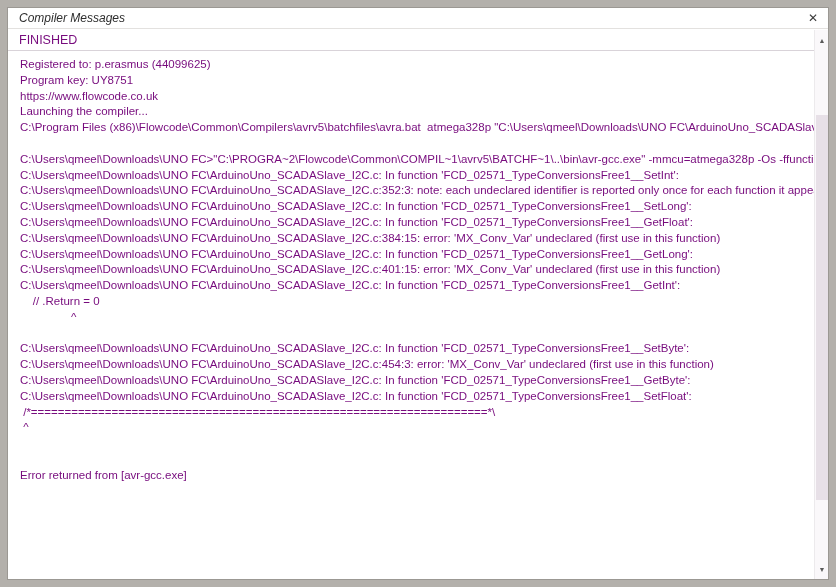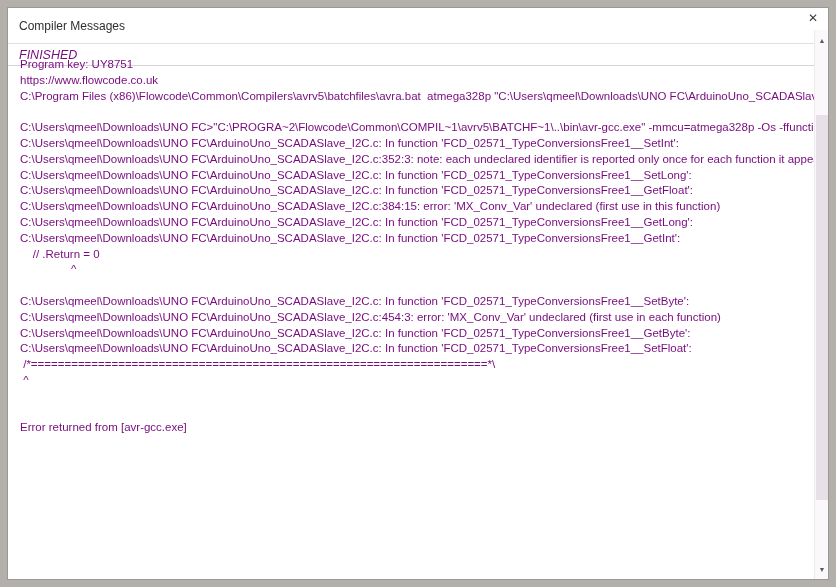--- a/index.html
+++ b/index.html
@@ -10,25 +10,26 @@
     overflow: hidden;
   }
   .window {
     position: absolute;
     left: 7px; top: 7px; right: 7px; bottom: 7px;
     background: #ffffff;
     border: 1px solid #9b9893;
   }
   .titlebar {
     position: relative;
-    height: 36px;
+    height: 21px;
     background: #ffffff;
     border-bottom: 1px solid #e3e1df;
     display: flex;
     align-items: center;
+    font-style: italic;
   }
   .titlebar .title {
     padding-left: 11px;
     font-size: 12px;
     color: #2e2e2e;
   }
   .close-btn {
     position: absolute;
     right: 6px; top: 1px;
     width: 18px; height: 18px;
@@ -41,21 +42,20 @@
     height: 22px;
     display: flex;
     align-items: center;
     border-bottom: 1px solid #d9d3d9;
     margin-right: 14px;
   }
   .status-bar .status-text {
     padding-left: 11px;
     font-size: 12.5px;
     color: #770b7d;
-    font-style: italic;
   }
   .log-output {
     position: absolute;
     left: 0; top: 45px; right: 14px; bottom: 0;
     overflow: hidden;
     padding: 4px 0 0 12px;
     cursor: text;
   }
   .log-line {
     white-space: pre;
@@ -101,37 +101,40 @@
   <div class="titlebar">
     <span class="title">Compiler Messages</span>
     <span class="close-btn">✕</span>
   </div>
 
   <div class="status-bar">
     <span class="status-text">FINISHED</span>
   </div>
 
   <div class="log-output">
+      <div class="log-line">Registered to: p.erasmus (44099625)</div>
       <div class="log-line">Program key: UY8751</div>
       <div class="log-line">https://www.flowcode.co.uk</div>
+      <div class="log-line">Launching the compiler...</div>
       <div class="log-line">C:\Program Files (x86)\Flowcode\Common\Compilers\avrv5\batchfiles\avra.bat  atmega328p "C:\Users\qmeel\Downloads\UNO FC\ArduinoUno_SCADASlave_I2C.elf"</div>
       <div class="log-line">&nbsp;</div>
       <div class="log-line">C:\Users\qmeel\Downloads\UNO FC&gt;"C:\PROGRA~2\Flowcode\Common\COMPIL~1\avrv5\BATCHF~1\..\bin\avr-gcc.exe" -mmcu=atmega328p -Os -ffunction-secti</div>
       <div class="log-line">C:\Users\qmeel\Downloads\UNO FC\ArduinoUno_SCADASlave_I2C.c: In function 'FCD_02571_TypeConversionsFree1__SetInt':</div>
       <div class="log-line">C:\Users\qmeel\Downloads\UNO FC\ArduinoUno_SCADASlave_I2C.c:352:3: note: each undeclared identifier is reported only once for each function it appears in</div>
       <div class="log-line">C:\Users\qmeel\Downloads\UNO FC\ArduinoUno_SCADASlave_I2C.c: In function 'FCD_02571_TypeConversionsFree1__SetLong':</div>
       <div class="log-line">C:\Users\qmeel\Downloads\UNO FC\ArduinoUno_SCADASlave_I2C.c: In function 'FCD_02571_TypeConversionsFree1__GetFloat':</div>
       <div class="log-line">C:\Users\qmeel\Downloads\UNO FC\ArduinoUno_SCADASlave_I2C.c:384:15: error: 'MX_Conv_Var' undeclared (first use in this function)</div>
       <div class="log-line">C:\Users\qmeel\Downloads\UNO FC\ArduinoUno_SCADASlave_I2C.c: In function 'FCD_02571_TypeConversionsFree1__GetLong':</div>
+      <div class="log-line">C:\Users\qmeel\Downloads\UNO FC\ArduinoUno_SCADASlave_I2C.c:401:15: error: 'MX_Conv_Var' undeclared (first use in this function)</div>
       <div class="log-line">C:\Users\qmeel\Downloads\UNO FC\ArduinoUno_SCADASlave_I2C.c: In function 'FCD_02571_TypeConversionsFree1__GetInt':</div>
       <div class="log-line">    // .Return = 0</div>
       <div class="log-line">                ^</div>
       <div class="log-line">&nbsp;</div>
       <div class="log-line">C:\Users\qmeel\Downloads\UNO FC\ArduinoUno_SCADASlave_I2C.c: In function 'FCD_02571_TypeConversionsFree1__SetByte':</div>
-      <div class="log-line">C:\Users\qmeel\Downloads\UNO FC\ArduinoUno_SCADASlave_I2C.c:454:3: error: 'MX_Conv_Var' undeclared (first use in each function)</div>
+      <div class="log-line">C:\Users\qmeel\Downloads\UNO FC\ArduinoUno_SCADASlave_I2C.c:454:3: error: 'MX_Conv_Var' undeclared (first use in this function)</div>
       <div class="log-line">C:\Users\qmeel\Downloads\UNO FC\ArduinoUno_SCADASlave_I2C.c: In function 'FCD_02571_TypeConversionsFree1__GetByte':</div>
       <div class="log-line">C:\Users\qmeel\Downloads\UNO FC\ArduinoUno_SCADASlave_I2C.c: In function 'FCD_02571_TypeConversionsFree1__SetFloat':</div>
       <div class="log-line"> /*====================================================================*\</div>
       <div class="log-line"> ^</div>
       <div class="log-line">&nbsp;</div>
       <div class="log-line">&nbsp;</div>
       <div class="log-line">Error returned from [avr-gcc.exe]</div>
     </div>
 
   <div class="scrollbar">

